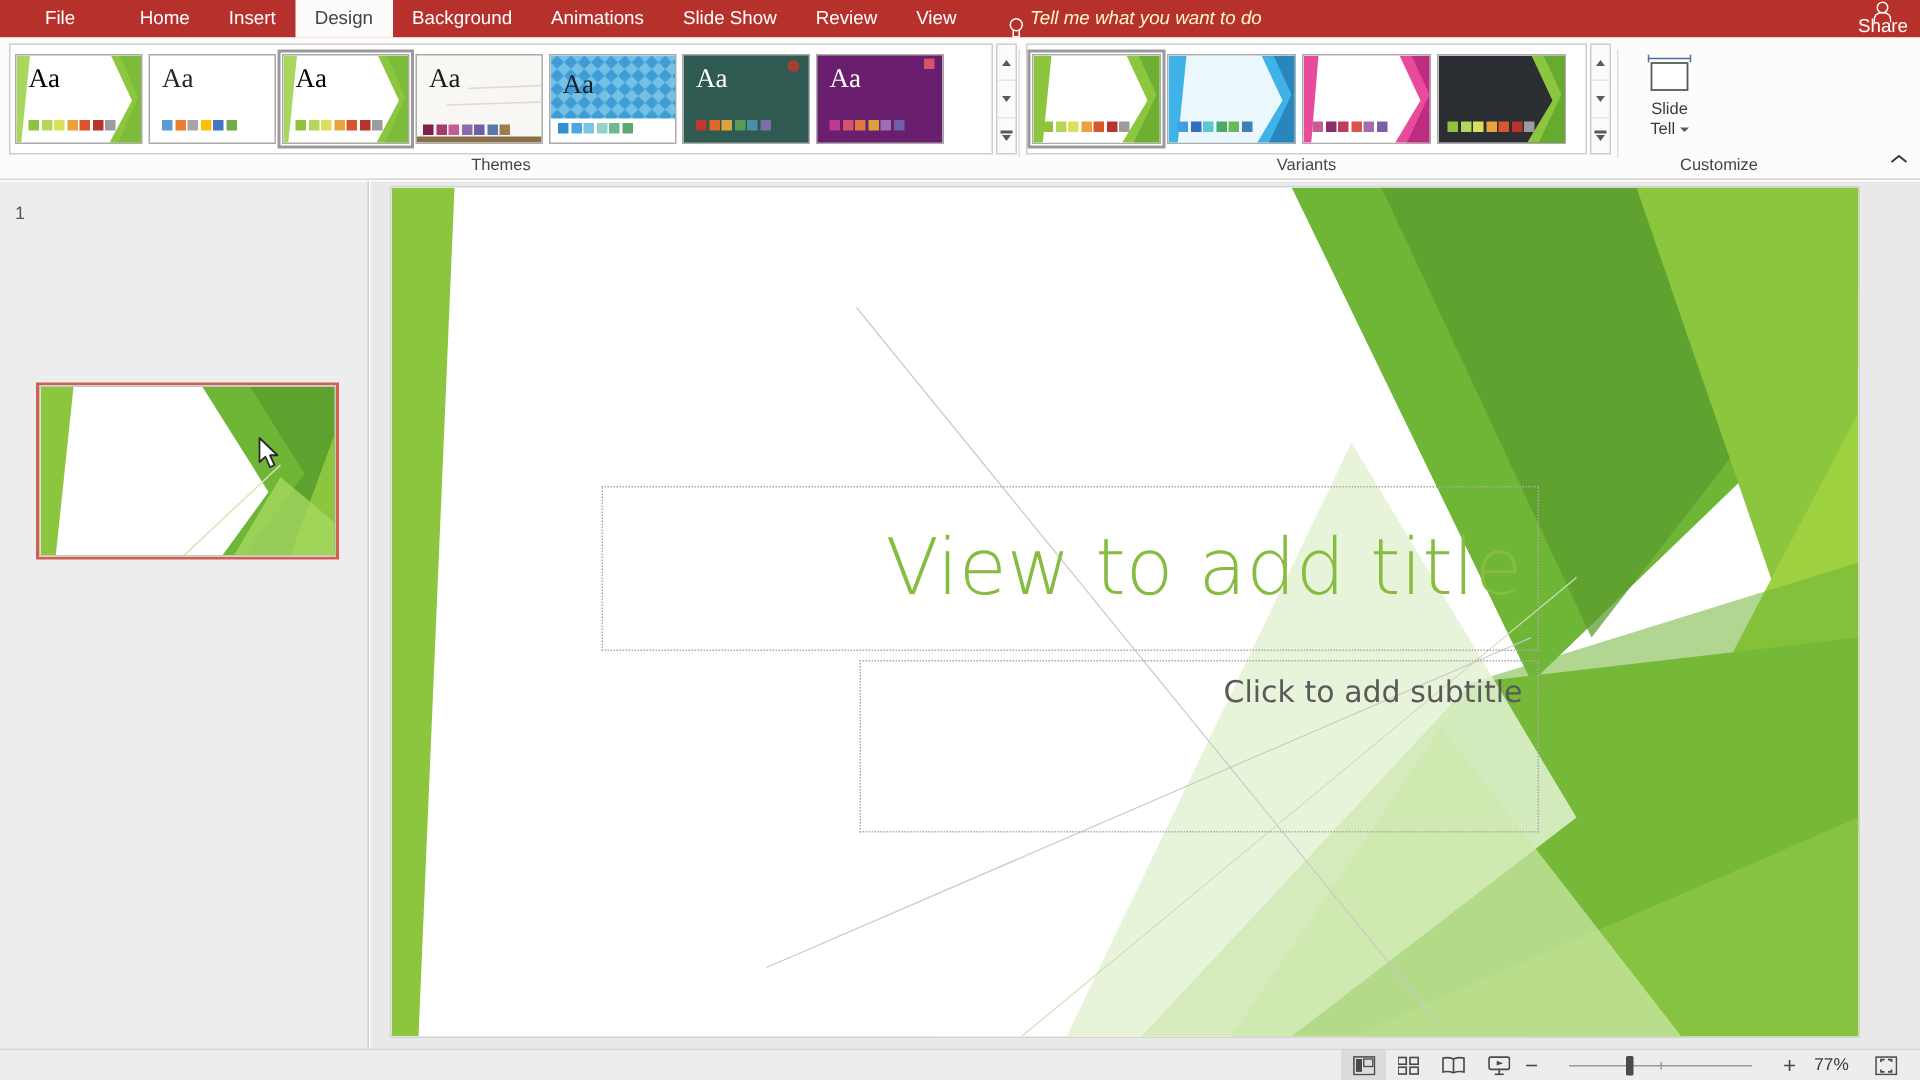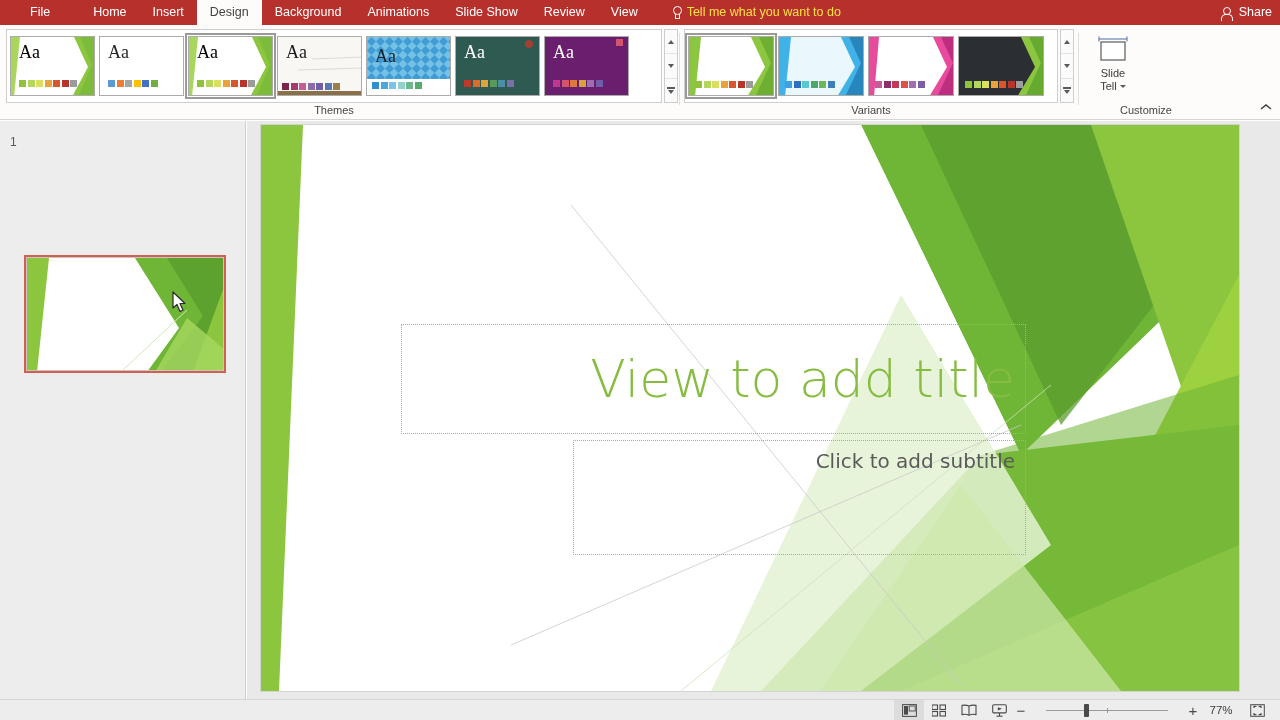--- a/index.html
+++ b/index.html
@@ -16,37 +16,38 @@
     position:absolute; left:0; top:0; width:1280px; height:25px;
     background:#b7312c; display:flex; align-items:stretch;
   }
   .tab {
     color:#ffffff; font-size:12.5px; line-height:25px;
     padding:0 13px; white-space:nowrap; cursor:default;
   }
   .tab.file { padding:0 30px; }
   .tab.active { background:#fdfcfb; color:#444444; }
   .tellme {
-    color:#fde047; font-size:12.5px; line-height:25px;
-    margin-left:20px; display:flex; align-items:center; gap:5px;
+    color:#fef9c3; font-size:12.5px; line-height:25px;
+    margin-left:20px; display:flex; align-items:flex-end; gap:5px;
     white-space:nowrap;
+    font-style:italic;
   }
   .bulb { display:inline-block; width:11px; height:13px; position:relative; }
   .bulb::before {
     content:""; position:absolute; left:2px; top:0;
     width:7px; height:7px; border:1.3px solid #fff; border-radius:50%;
   }
   .bulb::after {
     content:""; position:absolute; left:4px; top:8px;
     width:3px; height:4px; border:1.3px solid #fff; border-top:none;
   }
   .share {
     position:absolute; right:8px; top:0; height:25px;
     color:#fff; font-size:12.5px; line-height:25px;
-    display:flex; align-items:center; gap:5px; white-space:nowrap;
+    display:flex; align-items:center; gap:5px; white-space:nowrap;flex-direction:column;
   }
   .person-ico { display:inline-block; width:14px; height:14px; position:relative; }
   .person-ico::before {
     content:""; position:absolute; left:3px; top:1px; width:6px; height:6px;
     border:1.3px solid #fff; border-radius:50%;
   }
   .person-ico::after {
     content:""; position:absolute; left:1px; top:8px; width:10px; height:6px;
     border:1.3px solid #fff; border-bottom:none;
     border-radius:5px 5px 0 0;

